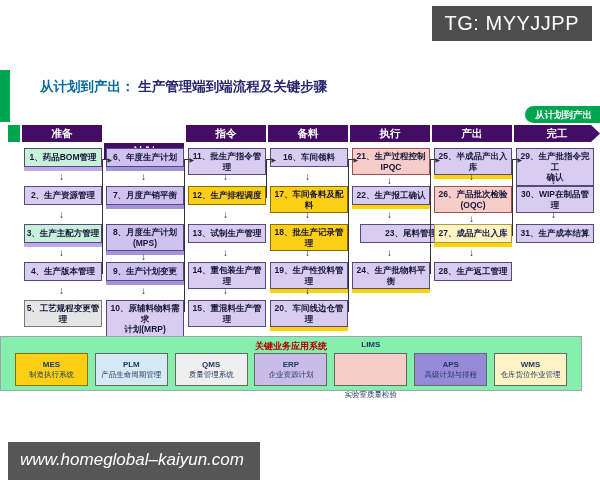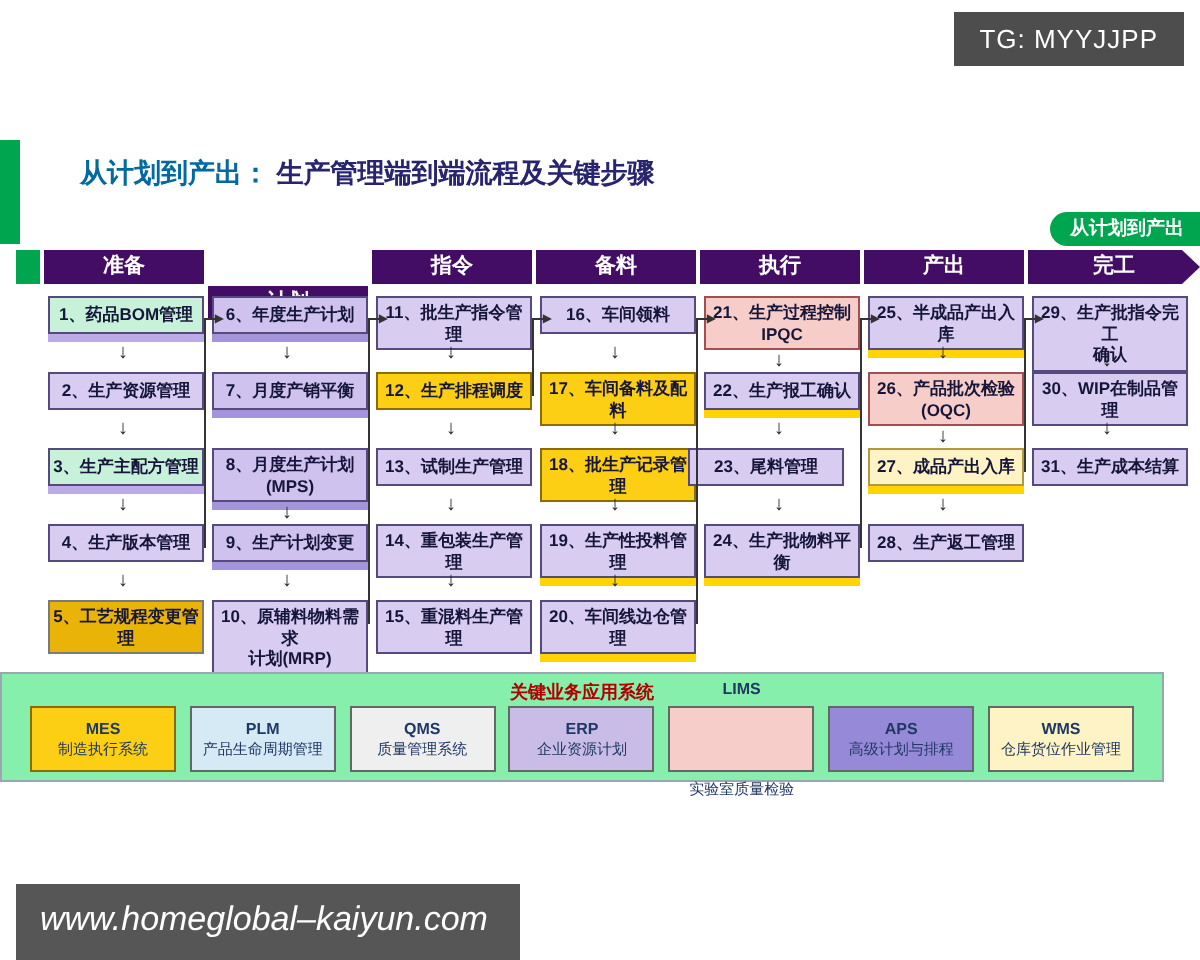--- a/index.html
+++ b/index.html
@@ -1,37 +1,37 @@
 <!DOCTYPE html>
 <html><head>
 <meta charset="utf-8">
 <style>
   html,body{margin:0;padding:0;background:#fff;}
   .stage{position:relative;width:600px;height:480px;background:#fff;overflow:hidden;
          font-family:"Liberation Sans","DejaVu Sans",sans-serif;}
   .tg-badge{position:absolute;right:8px;top:6px;background:#4d4d4d;color:#fff;
-            font-size:13px;padding:6px 13px;letter-spacing:.5px;}
+            font-size:20px;padding:6px 13px;letter-spacing:.5px;}
   .green-bar{position:absolute;left:0;top:70px;width:10px;height:52px;background:#00a550;}
   .title-row{position:absolute;left:40px;top:78px;font-size:13.5px;font-weight:bold;white-space:nowrap;}
   .title-prefix{color:#0369a1;}
   .title-main{color:#29246e;}
   .ribbon{position:absolute;right:0;top:106px;height:17px;line-height:17px;background:#00a550;
           color:#fff;font-size:9.5px;font-weight:bold;padding:0 8px 0 10px;border-radius:9px 0 0 9px;}
   .phase-seg{position:absolute;top:125px;width:80px;height:17px;background:#430d66;color:#fff;
              font-size:10.5px;font-weight:bold;text-align:center;line-height:17px;}
   .phase-seg.last{width:86px;background:#430d66;
              clip-path:polygon(0 0,77px 0,86px 50%,77px 100%,0 100%);}
   .phase-chip{position:absolute;left:8px;top:125px;width:12px;height:17px;background:#00a550;}
   .bx{position:absolute;width:78px;min-height:19px;box-sizing:border-box;border:1px solid #56497e;
       display:flex;flex-direction:column;justify-content:center;align-items:center;
       font-size:8.5px;font-weight:600;color:#16163a;text-align:center;line-height:1.25;padding:2px 0;}
   .v-purple{background:#d8cdf1;}
   .v-purple-ps{background:#cfc2ee;box-shadow:0 4px 0 #a493dd;}
   .v-green-ps{background:#c8f1d9;box-shadow:0 4px 0 #bcabe8;}
-  .v-gray{background:#eab308;border-color:#7a7a7a;}
+  .v-gray{background:#e5e5e5;border-color:#7a7a7a;}
   .v-gold{background:#fccf14;border-color:#8a6d00;}
   .v-purple-ys{background:#d8cdf1;box-shadow:0 4px 0 #ffd400;}
   .v-pink{background:#f7cdc9;border-color:#a05050;}
   .v-lyellow-ys{background:#fdf3c4;border-color:#b09a40;box-shadow:0 4px 0 #ffd400;}
   .varrow{position:absolute;font-size:10px;color:#222;line-height:1;}
   .elbow{position:absolute;border-left:1px solid #333;border-top:1px solid #333;}
   .elbow .ah{position:absolute;right:-3px;top:-4px;font-size:6px;color:#333;}
   .sys-panel{position:absolute;left:0;top:336px;width:582px;height:55px;background:#86efac;
              border:1px solid #9aa6b2;box-sizing:border-box;}
   .sys-title{position:absolute;left:0;right:0;top:3px;text-align:center;font-size:9px;
@@ -149,21 +149,21 @@
       <div class="varrow" style="left: 305px; top: 210px;">↓</div>
       <div class="varrow" style="left: 305px; top: 248px;">↓</div>
       <div class="varrow" style="left: 305px; top: 286px;">↓</div>
       <div class="bx v-pink" style="left: 352px; top: 148px;">
         <div>21、生产过程控制</div>
         <div>IPQC</div>
       </div>
       <div class="bx v-purple-ys" style="left: 352px; top: 186px;">
         <div>22、生产报工确认</div>
       </div>
-      <div class="bx v-purple" style="left: 344px; top: 224px;">
+      <div class="bx v-purple" style="left: 360px; top: 224px; align-items: flex-end;">
         <div>23、尾料管理</div>
       </div>
       <div class="bx v-purple-ys" style="left: 352px; top: 262px;">
         <div>24、生产批物料平衡</div>
       </div>
       <div class="varrow" style="left: 387px; top: 176px;">↓</div>
       <div class="varrow" style="left: 387px; top: 210px;">↓</div>
       <div class="varrow" style="left: 387px; top: 248px;">↓</div>
       <div class="bx v-purple-ys" style="left: 434px; top: 148px;">
         <div>25、半成品产出入库</div>

